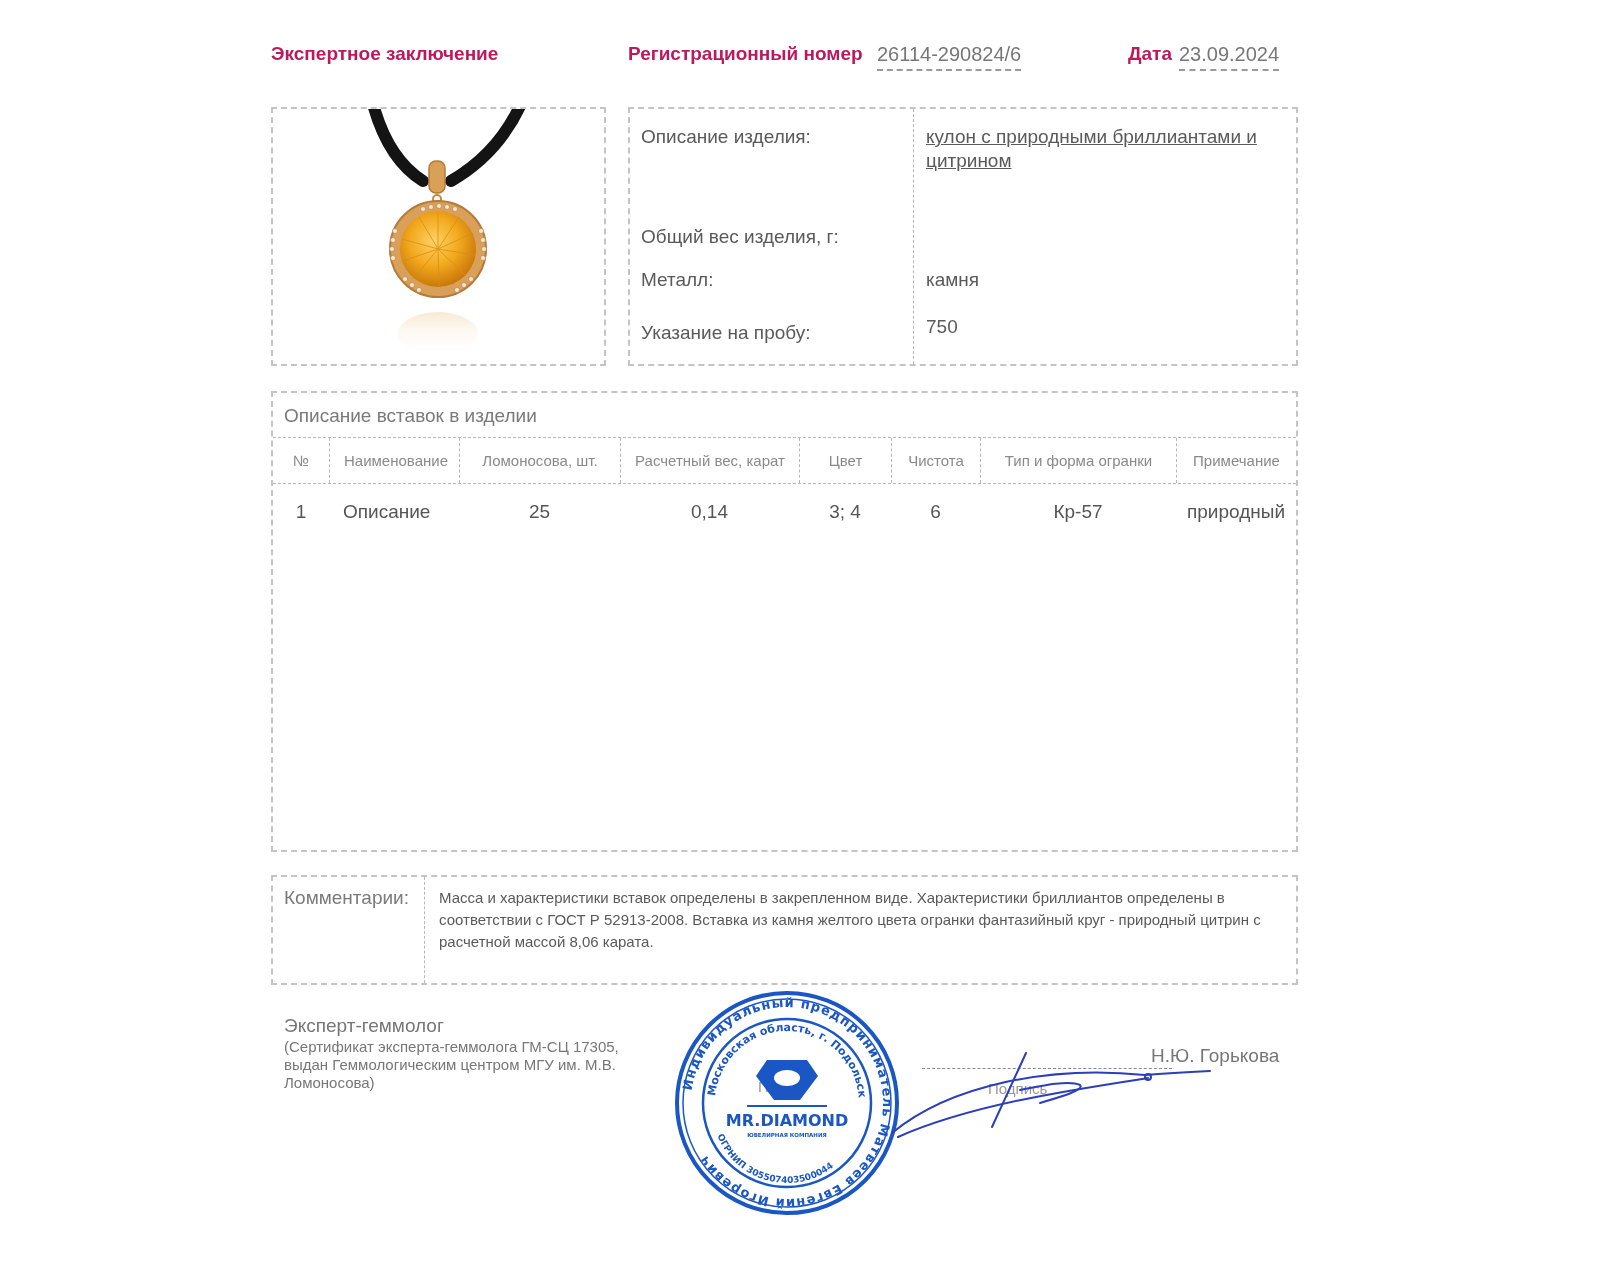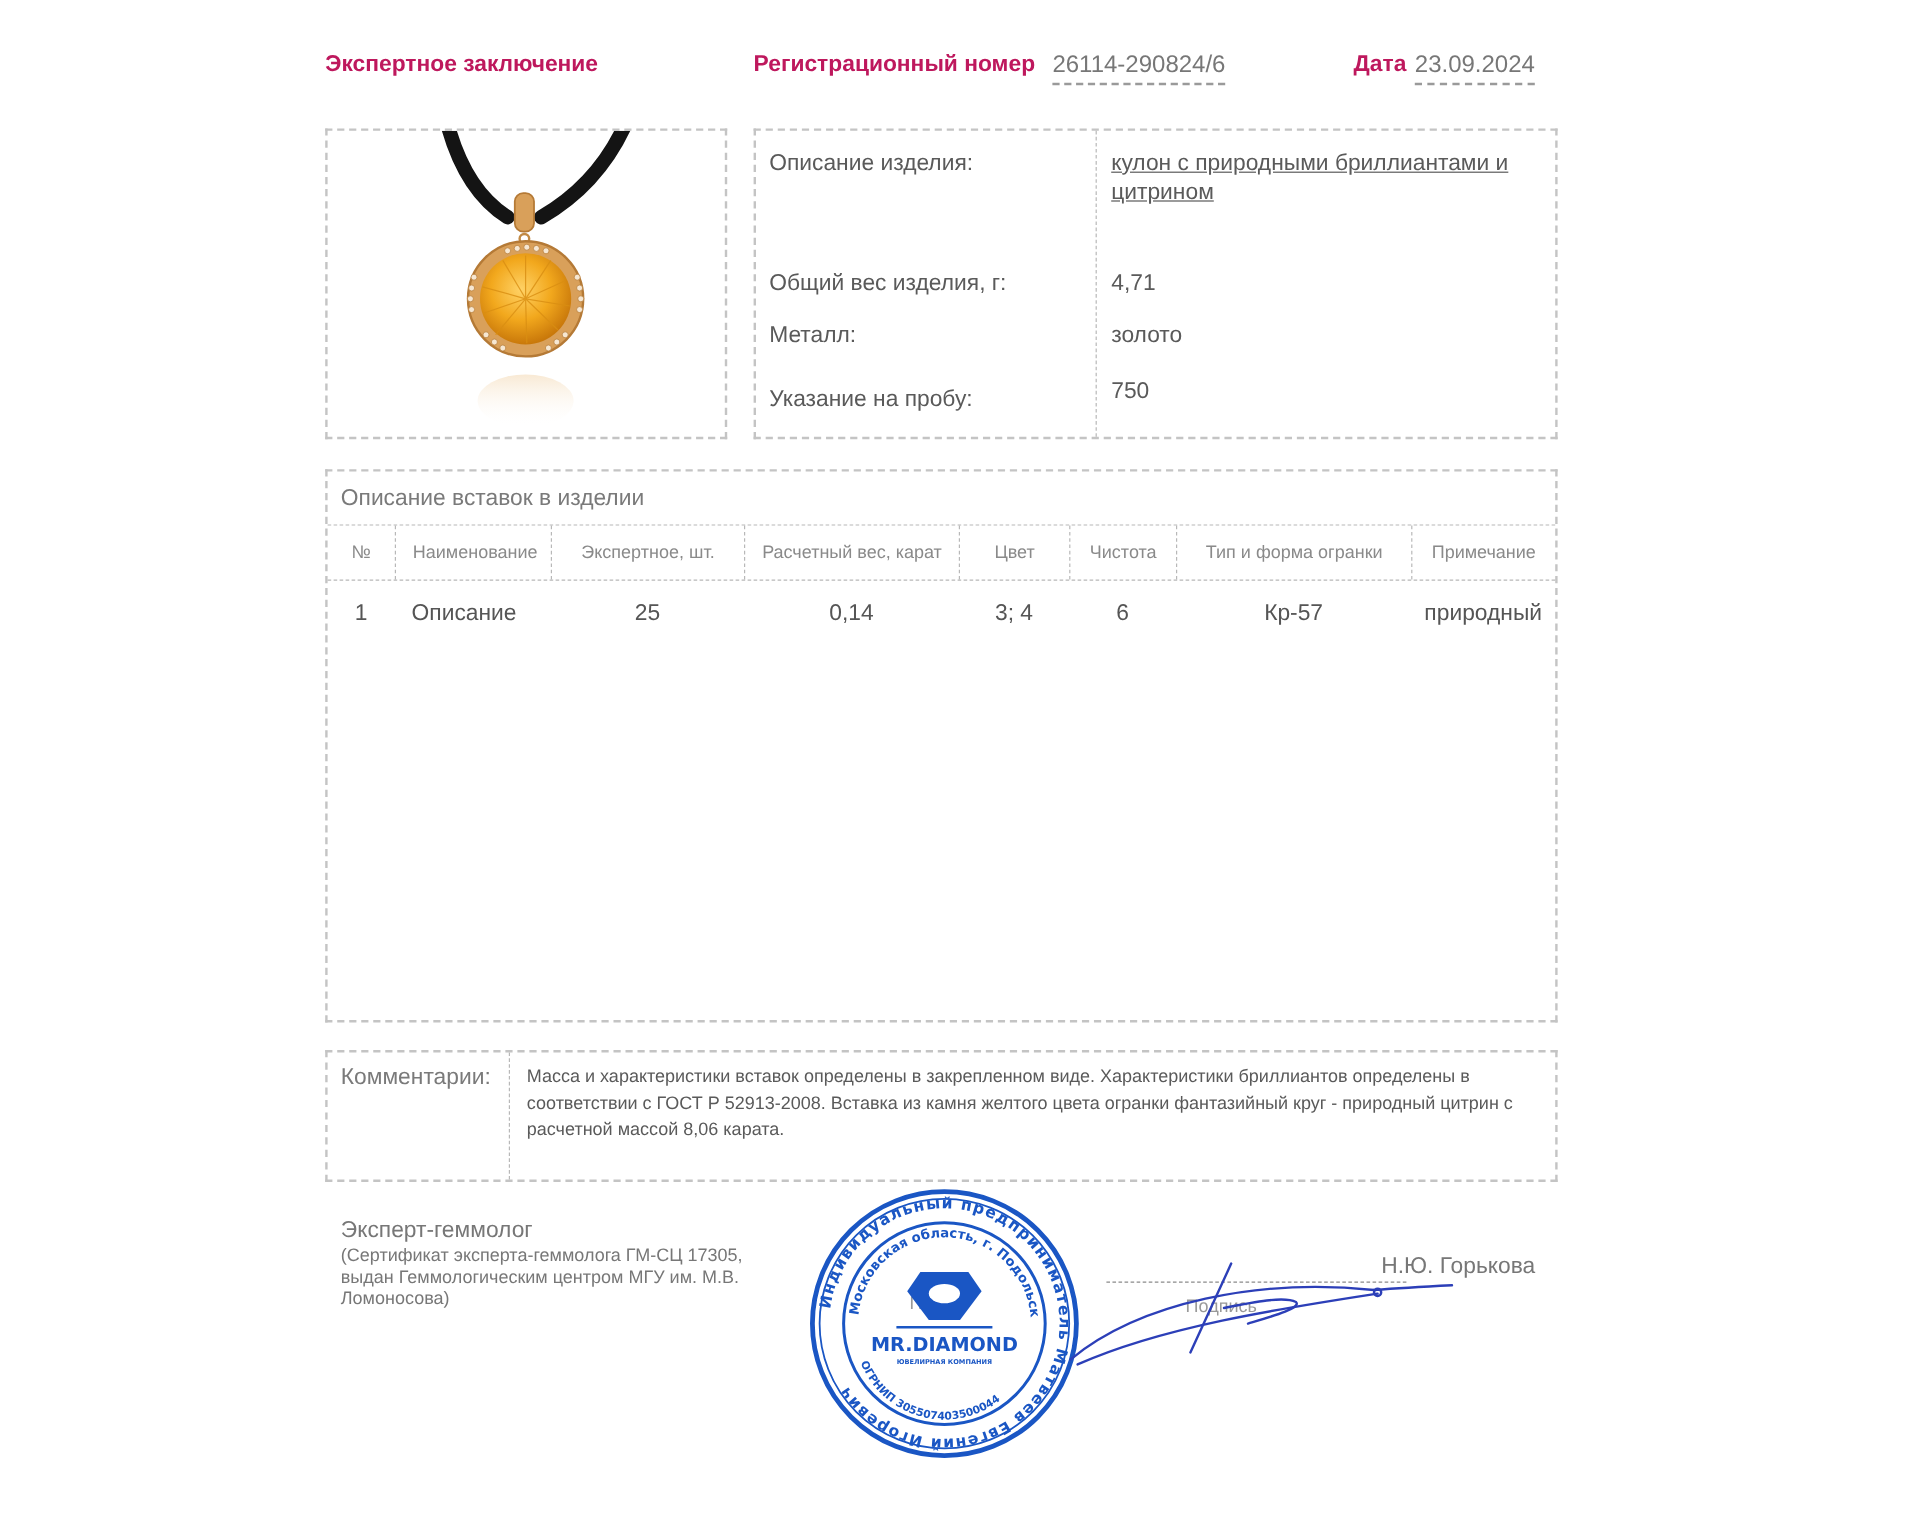--- a/index.html
+++ b/index.html
@@ -122,33 +122,32 @@
 
     <ellipse cx="165" cy="225" rx="40" ry="22" fill="url(#refl)"></ellipse>
   </svg>
 </div>
 
 <div class="abs dash info-box">
   <div class="info-divider"></div>
   <div class="info-label" style="top:16px;">Описание изделия:</div>
   <div class="info-value" style="top:16px;text-decoration:underline;">кулон с природными бриллиантами и цитрином</div>
   <div class="info-label" style="top:116px;">Общий вес изделия, г:</div>
-  <div class="info-value" style="top:116px;">4,71</div>
   <div class="info-label" style="top:159px;">Металл:</div>
-  <div class="info-value" style="top:159px;">золото</div>
+  <div class="info-value" style="top:159px;">камня</div>
   <div class="info-label" style="top:212px;">Указание на пробу:</div>
   <div class="info-value" style="top:206px;">750</div>
 </div>
 
 <div class="abs dash inserts-box">
   <div class="inserts-title">Описание вставок в изделии</div>
   <div class="thead-row">
     <div class="th" style="left:0;width:56px;">№</div>
     <div class="th" style="left:56px;width:291px;justify-content:flex-start;padding-left:14px;width:130px;">Наименование</div>
-    <div class="th" style="left:186px;width:161px;">Экспертное, шт.</div>
+    <div class="th" style="left:186px;width:161px;">Ломоносова, шт.</div>
     <div class="th" style="left:347px;width:179px;">Расчетный вес, карат</div>
     <div class="th" style="left:526px;width:92px;">Цвет</div>
     <div class="th" style="left:618px;width:89px;">Чистота</div>
     <div class="th" style="left:707px;width:196px;">Тип и форма огранки</div>
     <div class="th" style="left:903px;width:120px;">Примечание</div>
   </div>
   <div class="tr">
     <div class="td" style="left:0;width:56px;justify-content:center;">1</div>
     <div class="td" style="left:70px;">Описание</div>
     <div class="td" style="left:186px;width:161px;justify-content:center;">25</div>

